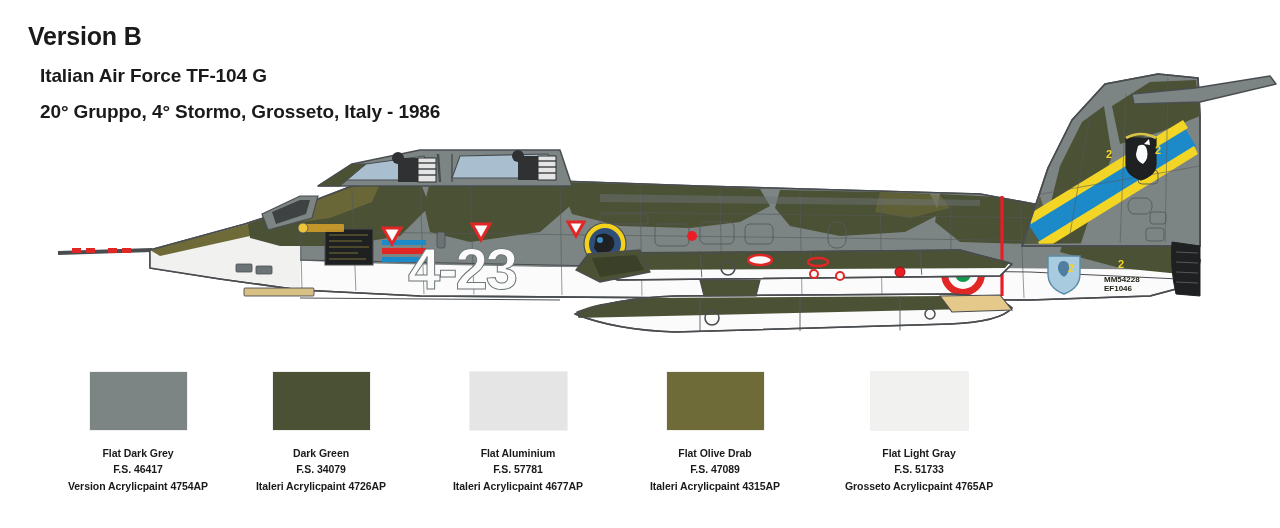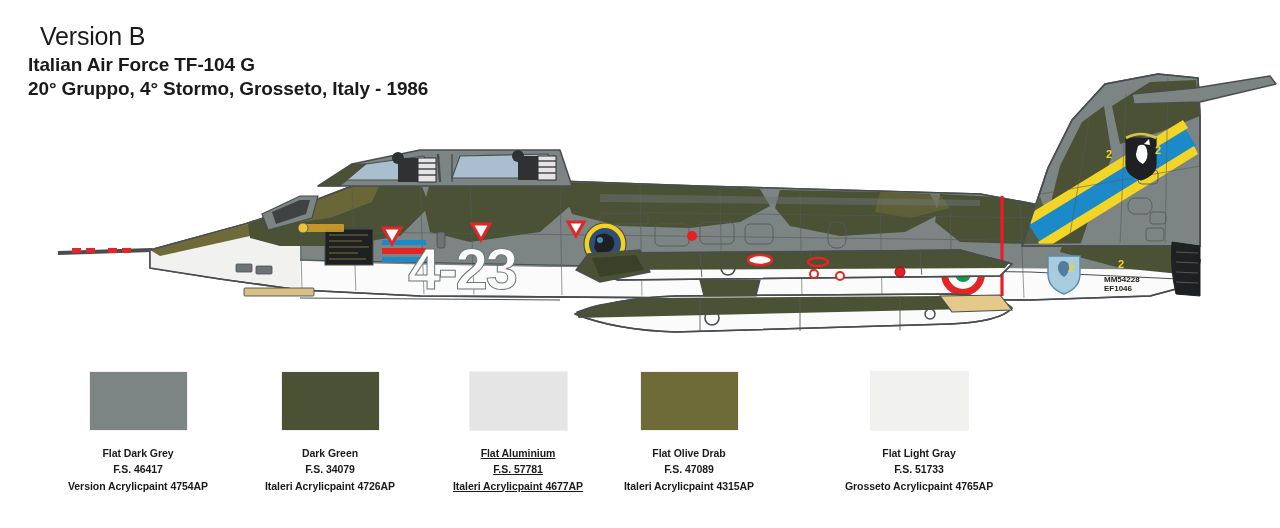--- a/index.html
+++ b/index.html
@@ -20,29 +20,29 @@
 
   
   #heading-block {
     position: absolute;
     left: 28px;
     top: 22px;
     line-height: 1.16;
   }
   #version-title {
     font-size: 25px;
-    font-weight: normal;
+    font-weight: bold;
     letter-spacing: -0.2px;
-    margin: 0 0 1px 12px;
+    margin: 0 0 1px 0;
   }
   .subtitle-line {
     font-size: 19px;
     font-weight: bold;
     letter-spacing: -0.1px;
-    margin: 0;
+    margin: 12px;
     padding-top: 2px;
   }
 
   
   #aircraft-artwork {
     position: absolute;
     left: 0;
     top: 46px;
     width: 1280px;
     height: 310px;
@@ -372,39 +372,39 @@
 
   <div class="swatch-cell" style="left:43px;">
     <div class="swatch-chip" style="background:#7c8584;"></div>
     <div class="swatch-text">
       <div>Flat Dark Grey</div>
       <div>F.S. 46417</div>
       <div>Version Acrylicpaint 4754AP</div>
     </div>
   </div>
 
-  <div class="swatch-cell" style="left:235px;text-align:center;">
+  <div class="swatch-cell" style="left:226px;text-align:center;">
     <div class="swatch-chip" style="background:#4b5134;"></div>
     <div class="swatch-text">
       <div>Dark Green</div>
       <div>F.S. 34079</div>
       <div>Italeri Acrylicpaint 4726AP</div>
     </div>
   </div>
 
-  <div class="swatch-cell" style="left:423px;text-decoration:underline;">
+  <div class="swatch-cell" style="left:423px;">
     <div class="swatch-chip" style="background:#e4e5e4;"></div>
     <div class="swatch-text">
       <div>Flat Aluminium</div>
       <div>F.S. 57781</div>
       <div>Italeri Acrylicpaint 4677AP</div>
     </div>
   </div>
 
-  <div class="swatch-cell" style="left:594px;">
+  <div class="swatch-cell" style="left:620px;">
     <div class="swatch-chip" style="background:#6e6b38;"></div>
     <div class="swatch-text">
       <div>Flat Olive Drab</div>
       <div>F.S. 47089</div>
       <div>Italeri Acrylicpaint 4315AP</div>
     </div>
   </div>
 
   <div class="swatch-cell" style="left:824px;">
     <div class="swatch-chip" style="background:#f1f1f0;"></div>

